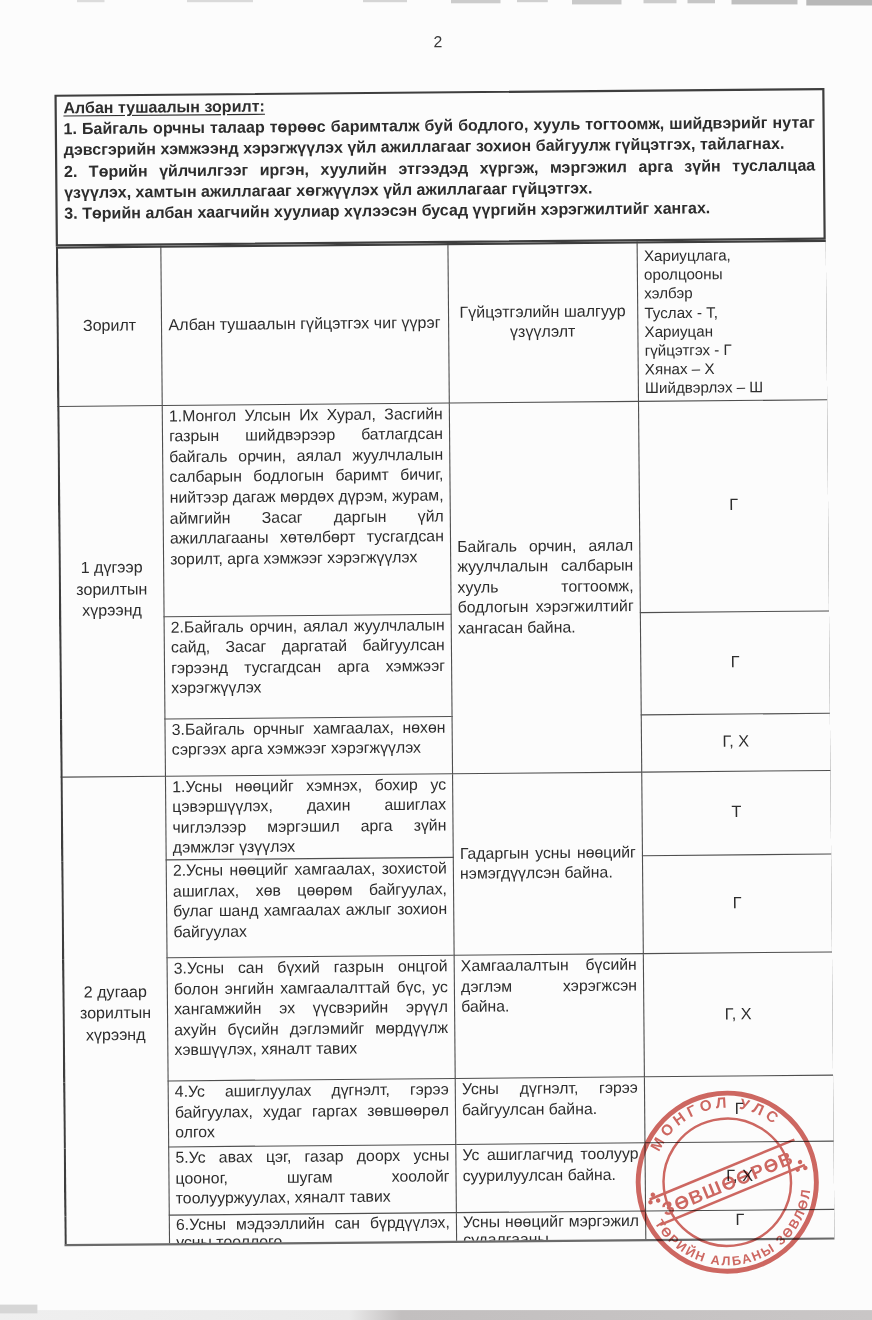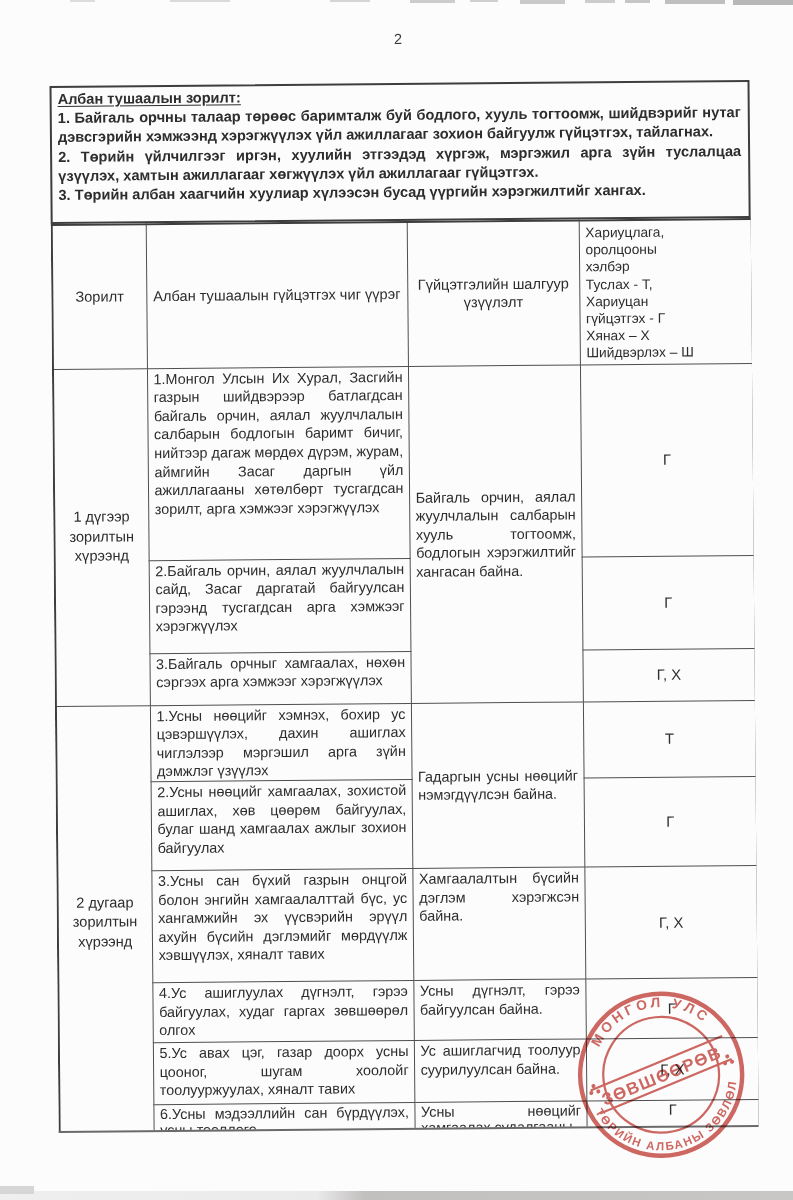--- a/index.html
+++ b/index.html
@@ -117,21 +117,21 @@
         <td class="ind">Усны дүгнэлт, гэрээ байгуулсан байна.</td>
         <td class="resp">Г</td>
       </tr>
       <tr style="height:62px">
         <td class="duty">5.Ус авах цэг, газар доорх усны цооног, шугам хоолойг тоолууржуулах, хяналт тавих</td>
         <td class="ind">Ус ашиглагчид тоолуур суурилуулсан байна.</td>
         <td class="resp">Г, Х</td>
       </tr>
       <tr style="height:34px" class="cut">
         <td class="duty">6.Усны мэдээллийн сан бүрдүүлэх, усны тооллого,</td>
-        <td class="ind">Усны нөөцийг хамгаалах судалгааны</td>
+        <td class="ind">Усны нөөцийг мэргэжил судалгааны</td>
         <td class="resp">Г</td>
       </tr>
     </tbody>
       </table>
   </div>
 
   <svg class="stamp" viewBox="0 0 200 200">
     <g fill="none" stroke="#c2453e">
       <circle cx="100" cy="100" r="91" stroke-width="5"></circle>
       <circle cx="100" cy="100" r="65" stroke-width="2.5"></circle>

